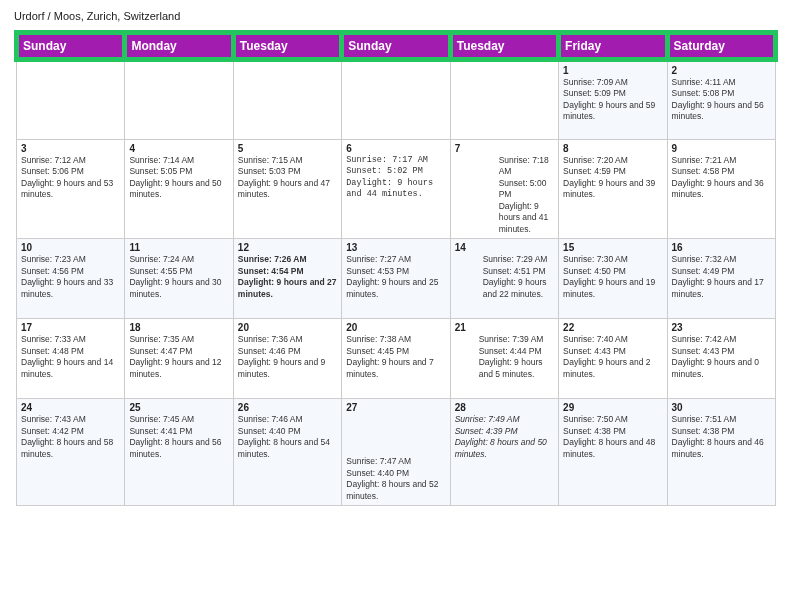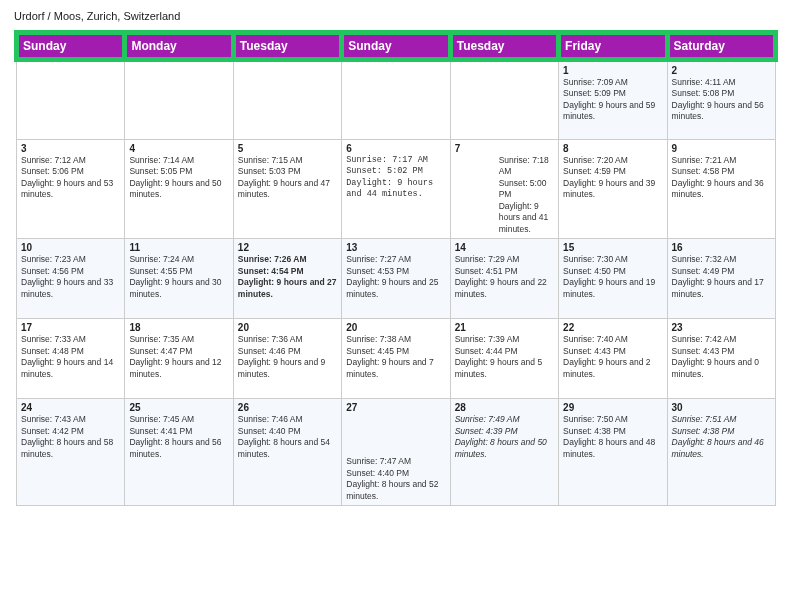--- a/index.html
+++ b/index.html
@@ -190,21 +190,21 @@
 Daylight: 9 hours and 27 minutes.</div>
           </td>
           <td>
             <div class="day-number">13</div>
             <div class="day-info" style="white-space: pre-line;">Sunrise: 7:27 AM
 Sunset: 4:53 PM
 Daylight: 9 hours and 25 minutes.</div>
           </td>
           <td>
             <div class="day-number">14</div>
-            <div class="day-info" style="white-space: pre-line;">Sunrise: 7:29 AM
+            <div class="day-info" style="white-space: pre-line; margin-left: 28px;">Sunrise: 7:29 AM
 Sunset: 4:51 PM
 Daylight: 9 hours and 22 minutes.</div>
           </td>
           <td>
             <div class="day-number">15</div>
             <div class="day-info" style="white-space: pre-line;">Sunrise: 7:30 AM
 Sunset: 4:50 PM
 Daylight: 9 hours and 19 minutes.</div>
           </td>
           <td>
@@ -234,21 +234,21 @@
 Daylight: 9 hours and 9 minutes.</div>
           </td>
           <td>
             <div class="day-number">20</div>
             <div class="day-info" style="white-space: pre-line;">Sunrise: 7:38 AM
 Sunset: 4:45 PM
 Daylight: 9 hours and 7 minutes.</div>
           </td>
           <td>
             <div class="day-number">21</div>
-            <div class="day-info" style="white-space: pre-line;">Sunrise: 7:39 AM
+            <div class="day-info" style="white-space: pre-line; margin-left: 24px;">Sunrise: 7:39 AM
 Sunset: 4:44 PM
 Daylight: 9 hours and 5 minutes.</div>
           </td>
           <td>
             <div class="day-number">22</div>
             <div class="day-info" style="white-space: pre-line;">Sunrise: 7:40 AM
 Sunset: 4:43 PM
 Daylight: 9 hours and 2 minutes.</div>
           </td>
           <td>
@@ -290,20 +290,20 @@
 Daylight: 8 hours and 50 minutes.</div>
           </td>
           <td>
             <div class="day-number">29</div>
             <div class="day-info" style="white-space: pre-line;">Sunrise: 7:50 AM
 Sunset: 4:38 PM
 Daylight: 8 hours and 48 minutes.</div>
           </td>
           <td>
             <div class="day-number">30</div>
-            <div class="day-info" style="white-space: pre-line; font-style: italic;">Sunrise: 7:51 AM
+            <div class="day-info" style="white-space: pre-line;">Sunrise: 7:51 AM
 Sunset: 4:38 PM
 Daylight: 8 hours and 46 minutes.</div>
           </td>
         </tr>
       </tbody>
   </table>
 </div>
 
 </body></html>

